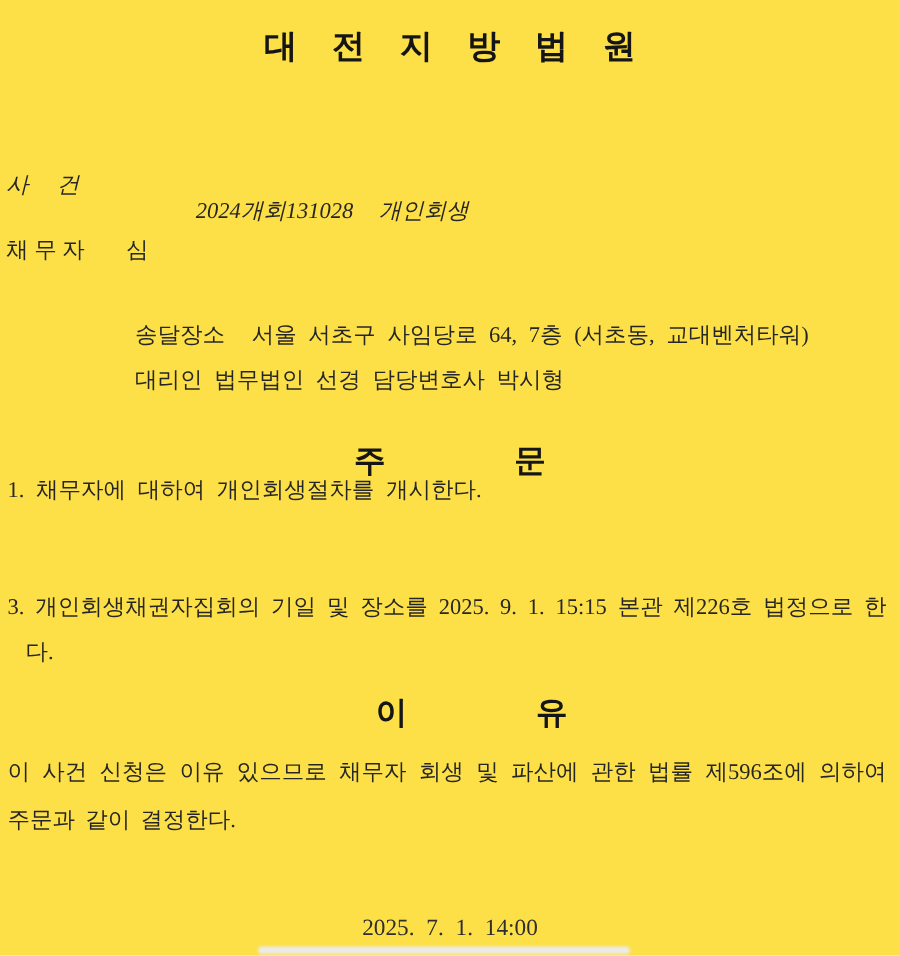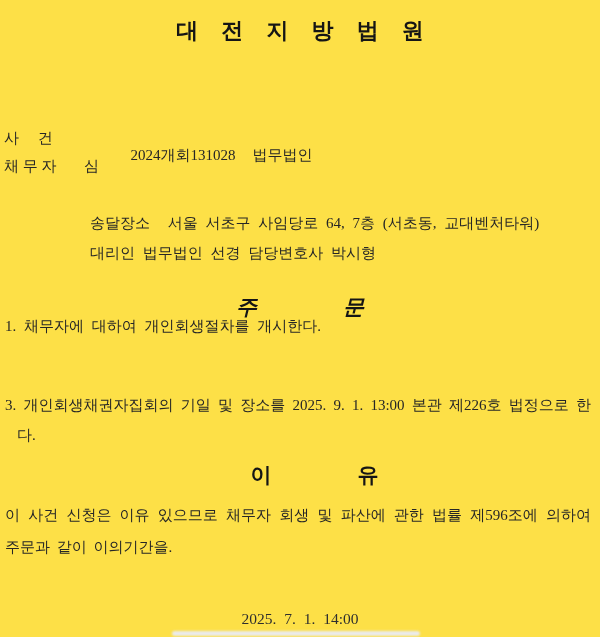--- a/index.html
+++ b/index.html
@@ -29,33 +29,33 @@
   }
   .big-heading {
     font-family: "Liberation Sans", "DejaVu Sans", sans-serif;
     font-weight: bold;
     font-size: 21px;
     color: #151515;
     word-spacing: 80px;
     white-space: pre;
   }
   .doc-type   { top: 82px; }
-  .order-head { top: 293px; font-style: italic; }
+  .order-head { top: 293px; }
   .reason-head{ top: 461px; padding-left: 29px; }
 
   .body-text {
     font-size: 15px;
     color: #262626;
     word-spacing: 4px;
   }
   .row-label {
     white-space: pre;
     word-spacing: normal;
   }
-  .case-row   { top: 129px; left: 4px; }
+  .case-row   { top: 114px; left: 4px; font-style: italic; }
   .debtor-row { top: 157px; left: 4px; }
   .row-value  { position: absolute; left: 80px; top: 0; white-space: pre; }
   .case-type  { margin-left: 17px; }
 
   .service-line { top: 214px; left: 90px; }
   .service-value { margin-left: 10px; }
   .rep-line     { top: 244px; left: 90px; }
 
   .order-item-1 { top: 317px; left: 5px; right: 10px; }
   .order-item-2 { top: 361px; left: 5px; right: 10px; }
@@ -91,44 +91,44 @@
 <body>
 
 <div class="page">
 
   <div class="abs center court-title">대 전 지 방 법 원</div>
 
 
   <div class="abs body-text case-row">
     <span class="row-label">사     건</span>
     <span class="row-value">
-      <span>2024개회131028</span><span class="case-type">법무법인</span>
+      <span>2024개회131028</span><span class="case-type">개인회생</span>
     </span>
   </div>
 
   <div class="abs body-text debtor-row">
     <span class="row-label">채 무 자</span>
     <span class="row-value">심</span>
   </div>
 
   <div class="abs body-text service-line">
     <span>송달장소</span>
     <span class="service-value">서울 서초구 사임당로 64, 7층 (서초동, 교대벤처타워)</span>
   </div>
 
   <div class="abs body-text rep-line">대리인 법무법인 선경 담당변호사 박시형</div>
 
   <div class="abs center big-heading order-head">주 문</div>
 
   <div class="abs body-text order-item-1">1. 채무자에 대하여 개인회생절차를 개시한다.</div>
 
 
-  <div class="abs body-text order-item-3">3. 개인회생채권자집회의 기일 및 장소를 2025. 9. 1. 13:00 본관 제226호 법정으로 한다.</div>
+  <div class="abs body-text order-item-3">3. 개인회생채권자집회의 기일 및 장소를 2025. 9. 1. 15:15 본관 제226호 법정으로 한다.</div>
 
   <div class="abs center big-heading reason-head">이 유</div>
 
-  <div class="abs body-text reason-para">이 사건 신청은 이유 있으므로 채무자 회생 및 파산에 관한 법률 제596조에 의하여 주문과 같이 이의기간을.</div>
+  <div class="abs body-text reason-para">이 사건 신청은 이유 있으므로 채무자 회생 및 파산에 관한 법률 제596조에 의하여 주문과 같이 결정한다.</div>
 
   <div class="abs center datetime">2025. 7. 1. 14:00</div>
 
   <div class="abs stamp-edge"></div>
 
 </div>
 
 </body></html>

